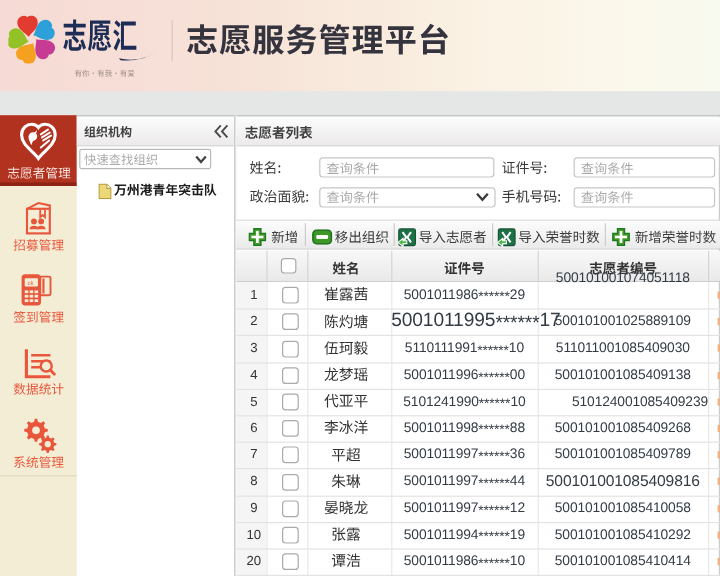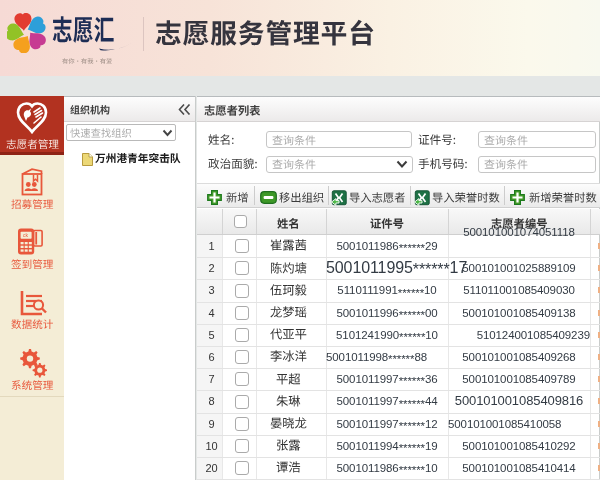--- a/index.html
+++ b/index.html
@@ -275,21 +275,21 @@
   </svg>
 <div class="abs" style="left:326px;top:323.8px;width:122px;text-align:center;font-size:11.5px;color:#333b44;line-height:22.2px;letter-spacing:-0.1px">5101241990<span style="position:relative;top:2.2px">******</span>10</div>
 <div class="abs" style="left:448px;top:323.8px;width:142px;text-align:right;font-size:11.5px;color:#333b44;line-height:22.2px;letter-spacing:-0.1px">510124001085409239</div>
 <div class="abs" style="left:598px;top:331.8px;width:2px;height:6px;background:#efb084"></div>
 <div class="abs" style="left:197px;top:368.2px;width:403px;height:1px;background:#e3e3e3"></div>
 <div class="abs" style="left:199px;top:346px;width:25px;text-align:center;font-size:11px;color:#333;line-height:22.2px">6</div>
 <div class="abs" style="left:234.5px;top:350.1px;width:14px;height:14px;background:#fff;border:1.5px solid #aaa;border-radius:3px;box-sizing:border-box"></div>
 <svg class="abs" style="left:269.55px;top:350.3px;overflow:visible" width="38" height="17">
     <path d="M5.6 0.2V1.6H0.7V2.5H4.6C3.5 3.5 1.9 4.5 0.4 5C0.7 5.2 0.9 5.5 1 5.7C2.7 5.1 4.5 3.9 5.6 2.5V5.2H6.6V2.5C7.7 3.8 9.6 5.1 11.2 5.7C11.4 5.4 11.6 5.1 11.9 4.9C10.3 4.4 8.7 3.5 7.6 2.5H11.6V1.6H6.6V0.2ZM5.6 7.2V7.8H0.7V8.7H5.6V10.5C5.6 10.6 5.6 10.7 5.4 10.7C5.2 10.7 4.4 10.7 3.6 10.7C3.7 10.9 3.9 11.3 4 11.5C5 11.5 5.6 11.5 6 11.4C6.4 11.2 6.6 11 6.6 10.5V8.7H11.6V7.8H6.6V7.6C7.7 7.1 8.8 6.5 9.6 5.9L9 5.4L8.8 5.4H2.8V6.2H7.7C7.1 6.6 6.3 7 5.6 7.2Z M12.8 1.8C13.6 2.3 14.5 3 15 3.5L15.6 2.7C15.1 2.3 14.1 1.6 13.3 1.1ZM12.8 9.5 13.6 10.1C14.3 9 15 7.5 15.6 6.3L14.9 5.7C14.3 7 13.4 8.6 12.8 9.5ZM15.7 3.4V4.3H17.9C17.5 6.6 16.4 8.5 15.1 9.4C15.4 9.6 15.6 10 15.7 10.2C17.3 9 18.5 6.6 18.9 3.6L18.4 3.4L18.2 3.4ZM23.1 2.7C22.6 3.4 21.7 4.3 21 5C20.7 4.2 20.5 3.3 20.3 2.4V0.3H19.3V10.3C19.3 10.5 19.3 10.6 19.1 10.6C18.9 10.6 18.3 10.6 17.6 10.6C17.7 10.8 17.9 11.3 17.9 11.5C18.8 11.5 19.4 11.5 19.8 11.3C20.1 11.2 20.3 10.9 20.3 10.3V5C21 7.2 22.1 9.1 23.7 10.1C23.8 9.9 24.1 9.5 24.3 9.3C23 8.6 22 7.4 21.3 5.8C22.1 5.1 23.1 4.1 23.9 3.2Z M25.7 1.1C26.5 1.6 27.4 2.3 27.9 2.7L28.5 2C28 1.5 27 0.9 26.2 0.5ZM25.1 4.4C25.9 4.8 26.9 5.4 27.4 5.9L28 5.1C27.5 4.7 26.4 4.1 25.6 3.8ZM25.4 10.7 26.2 11.3C26.8 10.1 27.6 8.6 28.2 7.3L27.4 6.7C26.8 8.1 26 9.7 25.4 10.7ZM34.4 0.2C34.1 0.9 33.6 1.9 33.2 2.5H31L31.7 2.3C31.5 1.7 31 0.8 30.5 0.2L29.7 0.6C30.2 1.2 30.6 2 30.8 2.5H28.9V3.4H32V5.2H29.3V6H32V7.8H28.5V8.7H32V11.6H32.9V8.7H36.4V7.8H32.9V6H35.7V5.2H32.9V3.4H36.1V2.5H34.2C34.5 2 34.9 1.2 35.3 0.5Z" fill="#333"></path>
   </svg>
-<div class="abs" style="left:326px;top:346px;width:122px;font-size:11.5px;color:#333b44;line-height:22.2px;letter-spacing:-0.1px">5001011998<span style="position:relative;top:2.2px">******</span>88</div>
+<div class="abs" style="left:326px;top:346px;width:122px;text-align:center;font-size:11.5px;color:#333b44;line-height:22.2px;letter-spacing:-0.1px">5001011998<span style="position:relative;top:2.2px">******</span>88</div>
 <div class="abs" style="left:448px;top:346px;width:142px;text-align:center;font-size:11.5px;color:#333b44;line-height:22.2px;letter-spacing:-0.1px">500101001085409268</div>
 <div class="abs" style="left:598px;top:354px;width:2px;height:6px;background:#efb084"></div>
 <div class="abs" style="left:197px;top:390.4px;width:403px;height:1px;background:#e3e3e3"></div>
 <div class="abs" style="left:199px;top:368.2px;width:25px;text-align:center;font-size:11px;color:#333;line-height:22.2px">7</div>
 <div class="abs" style="left:234.5px;top:372.3px;width:14px;height:14px;background:#fff;border:1.5px solid #aaa;border-radius:3px;box-sizing:border-box"></div>
 <svg class="abs" style="left:275.7px;top:372.5px;overflow:visible" width="26" height="17">
     <path d="M2.1 2.8C2.6 3.7 3.1 4.9 3.3 5.7L4.1 5.4C4 4.6 3.5 3.5 3 2.6ZM9.3 2.5C9 3.4 8.4 4.7 7.9 5.4L8.7 5.7C9.2 5 9.8 3.8 10.3 2.8ZM0.6 6.3V7.2H5.6V11.5H6.6V7.2H11.7V6.3H6.6V2H11V1.1H1.3V2H5.6V6.3Z M19.6 6.3H22.5V8.6H19.6ZM18.7 5.5V9.3H23.5V5.5ZM13.5 5.8C13.5 8 13.3 9.9 12.6 11.1C12.8 11.2 13.2 11.5 13.4 11.6C13.7 10.9 14 10.1 14.1 9.2C15 10.8 16.5 11.2 19.1 11.2H23.9C23.9 11 24.1 10.5 24.2 10.3C23.5 10.4 19.7 10.4 19.1 10.4C17.9 10.4 16.9 10.3 16.1 10V7.5H18.1V6.7H16.1V4.9H18.1C18.3 5 18.5 5.2 18.6 5.3C19.9 4.6 20.7 3.4 20.9 1.6H22.8C22.7 3.2 22.6 3.8 22.5 4C22.4 4.1 22.3 4.1 22.1 4.1C21.9 4.1 21.4 4.1 20.9 4C21.1 4.3 21.1 4.6 21.2 4.8C21.7 4.9 22.2 4.9 22.5 4.8C22.8 4.8 23 4.7 23.2 4.5C23.5 4.2 23.6 3.3 23.7 1.1C23.7 1 23.7 0.8 23.7 0.8H18.3V1.6H20.1C19.9 3 19.3 4 18.2 4.6V4.1H16V2.5H18V1.7H16V0.2H15.2V1.7H13.2V2.5H15.2V4.1H12.9V4.9H15.3V9.4C14.9 9 14.5 8.4 14.3 7.6C14.3 7 14.3 6.5 14.3 5.8Z" fill="#333"></path>
   </svg>
 <div class="abs" style="left:326px;top:368.2px;width:122px;text-align:center;font-size:11.5px;color:#333b44;line-height:22.2px;letter-spacing:-0.1px">5001011997<span style="position:relative;top:2.2px">******</span>36</div>
 <div class="abs" style="left:448px;top:368.2px;width:142px;text-align:center;font-size:11.5px;color:#333b44;line-height:22.2px;letter-spacing:-0.1px">500101001085409789</div>
@@ -303,21 +303,21 @@
 <div class="abs" style="left:326px;top:390.4px;width:122px;text-align:center;font-size:11.5px;color:#333b44;line-height:22.2px;letter-spacing:-0.1px">5001011997<span style="position:relative;top:2.2px">******</span>44</div>
 <div class="abs" style="left:448px;top:390.4px;width:142px;text-align:center;font-size:13px;color:#333b44;line-height:22.2px;letter-spacing:-0.1px">500101001085409816</div>
 <div class="abs" style="left:598px;top:398.4px;width:2px;height:6px;background:#efb084"></div>
 <div class="abs" style="left:197px;top:434.8px;width:403px;height:1px;background:#e3e3e3"></div>
 <div class="abs" style="left:199px;top:412.6px;width:25px;text-align:center;font-size:11px;color:#333;line-height:22.2px">9</div>
 <div class="abs" style="left:234.5px;top:416.7px;width:14px;height:14px;background:#fff;border:1.5px solid #aaa;border-radius:3px;box-sizing:border-box"></div>
 <svg class="abs" style="left:269.55px;top:416.9px;overflow:visible" width="38" height="17">
     <path d="M2.8 2.9H9.5V3.8H2.8ZM2.8 1.4H9.5V2.3H2.8ZM5.4 4.6C5.6 4.9 5.8 5.2 5.9 5.4H1.1V7.1H1.9V6.2H10.4V7.1H11.3V5.4H6.9C6.8 5.2 6.5 4.8 6.3 4.5H10.4V0.7H1.9V4.5H5.9ZM8.3 8.2C7.9 8.8 7.4 9.3 6.7 9.7C5.8 9.5 4.9 9.3 3.9 9.1C4.2 8.8 4.5 8.5 4.8 8.2ZM2.4 9.5C3.5 9.7 4.6 9.9 5.6 10.2C4.4 10.6 2.8 10.8 0.8 10.8C0.9 11 1.1 11.3 1.1 11.6C3.6 11.4 5.5 11.1 6.9 10.5C8.4 10.8 9.7 11.2 10.6 11.6L11.4 11C10.4 10.6 9.2 10.3 7.8 9.9C8.4 9.5 8.9 8.9 9.3 8.2H11.6V7.4H5.4C5.6 7.1 5.8 6.8 6 6.5L5.1 6.2C4.9 6.6 4.6 7 4.3 7.4H0.7V8.2H3.7C3.3 8.7 2.8 9.1 2.4 9.5Z M15.7 5.5V8.3H14V5.5ZM15.7 4.7H14V1.9H15.7ZM13.2 1.1V10.1H14V9.1H16.5V1.1ZM22.5 2.6C22.1 3.2 21.4 3.7 20.7 4.1C20.4 3.6 20.1 3.1 19.9 2.6L23.6 2.2L23.5 1.4L19.7 1.8C19.6 1.3 19.5 0.8 19.5 0.3H18.7C18.7 0.8 18.8 1.4 18.9 1.9L16.9 2.1L17 2.9L19.1 2.6C19.3 3.3 19.6 3.9 19.9 4.4C19 4.8 17.9 5.1 16.8 5.4C17 5.5 17.3 5.9 17.4 6.1C18.4 5.8 19.4 5.5 20.4 5.1C21 5.9 21.8 6.4 22.7 6.4C23.4 6.4 23.7 6 23.9 4.7C23.7 4.6 23.4 4.5 23.2 4.3C23.1 5.2 23 5.5 22.7 5.5C22.2 5.5 21.6 5.2 21.1 4.7C22 4.2 22.8 3.6 23.4 2.9ZM16.8 6.8V7.6H18.8C18.6 9.3 18.2 10.2 16.3 10.8C16.5 11 16.8 11.3 16.9 11.6C19 10.9 19.5 9.6 19.7 7.6H20.9V10.3C20.9 11.1 21.1 11.4 22 11.4C22.1 11.4 22.9 11.4 23.1 11.4C23.8 11.4 24 11 24.1 9.7C23.9 9.6 23.5 9.5 23.4 9.4C23.3 10.5 23.3 10.6 23 10.6C22.9 10.6 22.2 10.6 22.1 10.6C21.8 10.6 21.8 10.6 21.8 10.3V7.6H23.9V6.8Z M31.9 1C32.7 1.6 33.7 2.3 34.2 2.9L34.8 2.3C34.3 1.8 33.3 1 32.5 0.5ZM34.6 4.7C33.9 5.9 33.1 7 32 7.9V4.1H36.2V3.2H29.8C29.9 2.3 30 1.3 30 0.3L29 0.2C29 1.3 28.9 2.3 28.9 3.2H25.3V4.1H28.8C28.4 7.2 27.4 9.3 25 10.6C25.2 10.8 25.6 11.2 25.7 11.4C28.2 9.8 29.2 7.5 29.7 4.1H31.1V8.7C30.2 9.3 29.3 9.8 28.4 10.3C28.6 10.5 28.9 10.8 29 11C29.7 10.7 30.4 10.3 31.1 9.8C31.1 10.9 31.4 11.2 32.6 11.2C32.9 11.2 34.7 11.2 35 11.2C36 11.2 36.3 10.8 36.4 9.3C36.2 9.2 35.8 9.1 35.6 8.9C35.5 10.1 35.4 10.4 34.9 10.4C34.6 10.4 33 10.4 32.7 10.4C32.1 10.4 32 10.3 32 9.8V9.1C33.4 8 34.6 6.6 35.4 5.1Z" fill="#333"></path>
   </svg>
 <div class="abs" style="left:326px;top:412.6px;width:122px;text-align:center;font-size:11.5px;color:#333b44;line-height:22.2px;letter-spacing:-0.1px">5001011997<span style="position:relative;top:2.2px">******</span>12</div>
-<div class="abs" style="left:448px;top:412.6px;width:142px;font-size:11.5px;color:#333b44;line-height:22.2px;letter-spacing:-0.1px">500101001085410058</div>
+<div class="abs" style="left:448px;top:412.6px;width:142px;text-align:center;font-size:11.5px;color:#333b44;line-height:22.2px;letter-spacing:-0.1px">500101001085410058</div>
 <div class="abs" style="left:598px;top:420.6px;width:2px;height:6px;background:#efb084"></div>
 <div class="abs" style="left:197px;top:457px;width:403px;height:1px;background:#e3e3e3"></div>
 <div class="abs" style="left:199px;top:434.8px;width:25px;text-align:center;font-size:11px;color:#333;line-height:22.2px">10</div>
 <div class="abs" style="left:234.5px;top:438.9px;width:14px;height:14px;background:#fff;border:1.5px solid #aaa;border-radius:3px;box-sizing:border-box"></div>
 <svg class="abs" style="left:275.7px;top:439.1px;overflow:visible" width="26" height="17">
     <path d="M10.4 0.8C9.7 2.1 8.6 3.3 7.4 4C7.6 4.2 7.9 4.5 8.1 4.6C9.3 3.8 10.5 2.5 11.3 1.1ZM1.4 3.5C1.4 4.7 1.2 6.2 1.1 7.2H3.5C3.4 9.4 3.3 10.3 3.1 10.5C2.9 10.7 2.8 10.7 2.6 10.7C2.4 10.7 1.8 10.7 1.2 10.6C1.3 10.8 1.4 11.2 1.4 11.4C2.1 11.5 2.7 11.5 3 11.5C3.4 11.4 3.6 11.3 3.8 11.1C4.2 10.7 4.3 9.7 4.5 6.8C4.5 6.6 4.5 6.4 4.5 6.4H2C2.1 5.8 2.2 5 2.2 4.4H4.4V0.7H1.1V1.6H3.5V3.5ZM5.8 11.6C6 11.5 6.4 11.3 8.8 10.3C8.8 10.1 8.8 9.7 8.8 9.4L6.9 10.1V5.9H8.1C8.7 8.3 9.7 10.3 11.3 11.4C11.5 11.1 11.7 10.8 12 10.6C10.5 9.8 9.5 8 9 5.9H11.8V5H6.9V0.5H6V5H4.6V5.9H6V10C6 10.5 5.7 10.7 5.4 10.8C5.6 11 5.8 11.4 5.8 11.6Z M14.8 3.2V3.8H17.3V3.2ZM14.5 4.3V4.8H17.3V4.3ZM19.6 4.3V4.8H22.3V4.3ZM19.6 3.2V3.8H22.1V3.2ZM14.5 6H16.9V7.1H14.5ZM13.2 2.1V4.1H14.1V2.7H18V5H18.9V2.7H22.8V4.1H23.6V2.1H18.9V1.4H22.9V0.7H14V1.4H18V2.1ZM13.7 8.2V10.7L13 10.7L13.1 11.5C14.4 11.3 16.2 11.1 18.1 10.9L18 10.2L16.1 10.4V9.2H17.7V8.7C17.9 8.8 18 9.1 18.1 9.2C18.4 9.1 18.6 9.1 18.9 9V11.6H19.7V11.3H22.2V11.5H23V8.9C23.2 9 23.5 9.1 23.8 9.1C23.9 8.9 24.1 8.6 24.3 8.5C23.3 8.3 22.4 8 21.6 7.6C22.3 7.1 22.9 6.5 23.2 5.8L22.7 5.5L22.6 5.5H20.4C20.5 5.4 20.6 5.2 20.7 5L20 4.9C19.5 5.6 18.8 6.4 17.7 6.9C17.9 7 18.1 7.3 18.3 7.4C18.6 7.2 19 6.9 19.3 6.7C19.6 7 19.9 7.3 20.3 7.6C19.5 8.1 18.5 8.4 17.7 8.6H16.1V7.8H17.7V5.4H13.8V7.8H15.3V10.5L14.4 10.6V8.2ZM19.7 10.6V9.4H22.2V10.6ZM22.7 8.8H19.3C19.8 8.6 20.4 8.4 20.9 8C21.5 8.4 22.1 8.6 22.7 8.8ZM19.8 6.2 19.8 6.2H22.1C21.8 6.6 21.4 6.9 20.9 7.2C20.5 6.9 20.1 6.6 19.8 6.2Z" fill="#333"></path>
   </svg>
 <div class="abs" style="left:326px;top:434.8px;width:122px;text-align:center;font-size:11.5px;color:#333b44;line-height:22.2px;letter-spacing:-0.1px">5001011994<span style="position:relative;top:2.2px">******</span>19</div>
 <div class="abs" style="left:448px;top:434.8px;width:142px;text-align:center;font-size:11.5px;color:#333b44;line-height:22.2px;letter-spacing:-0.1px">500101001085410292</div>
 <div class="abs" style="left:598px;top:442.8px;width:2px;height:6px;background:#efb084"></div>

